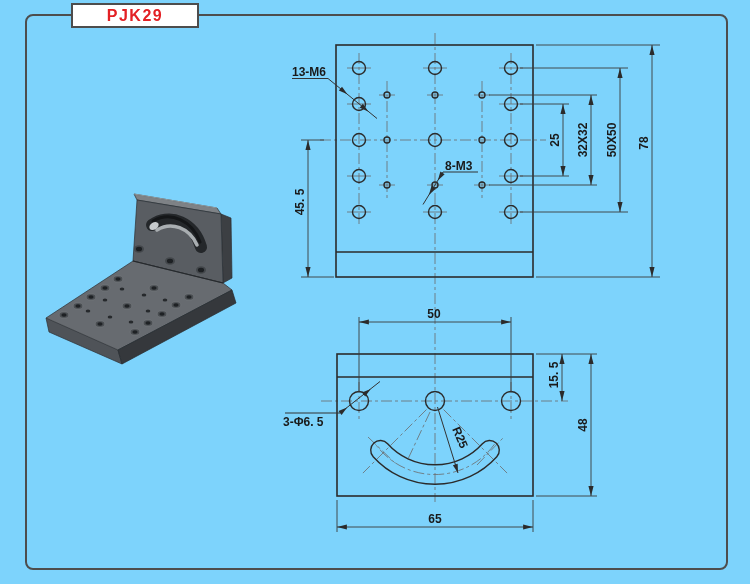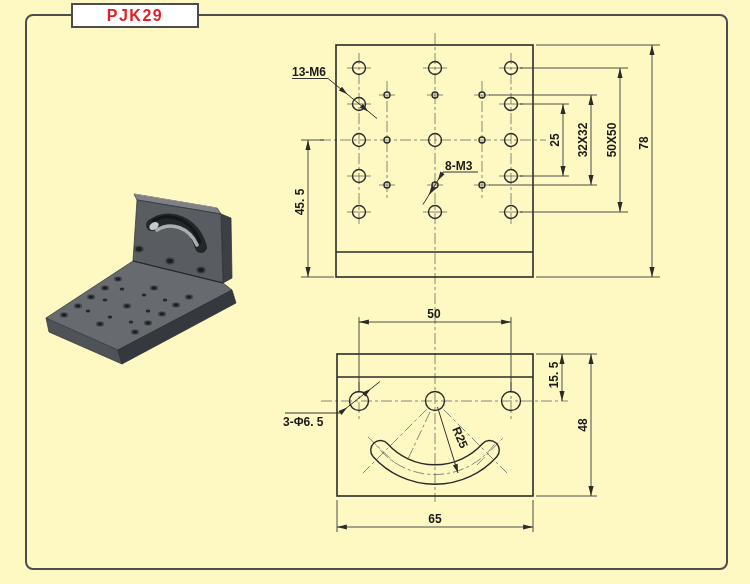--- a/index.html
+++ b/index.html
@@ -1,16 +1,16 @@
 <!DOCTYPE html>
 <html><head>
 <meta charset="utf-8">
 <style>
   html,body{margin:0;padding:0;background:#ffffff;}
-  #sheet{position:relative;width:750px;height:584px;background:#fef9c3;overflow:hidden;
+  #sheet{position:relative;width:750px;height:584px;background:#7dd3fc;overflow:hidden;
          font-family:"Liberation Sans",sans-serif;}
   #frame{position:absolute;left:25px;top:14px;width:699px;height:552px;
          border:2px solid #4d4d4d;border-radius:8px;}
   #partbox{position:absolute;left:71px;top:3px;width:124px;height:21px;background:#fff;
            border:2px solid #4d4d4d;display:flex;align-items:center;justify-content:center;}
   #partbox span{color:#e32024;font-weight:bold;font-size:16px;letter-spacing:1.5px;}
   svg{position:absolute;left:0;top:0;}
   .obj{stroke:#2b2b2b;stroke-width:1.4;fill:none;}
   .objthick{stroke:#2b2b2b;stroke-width:1.6;fill:none;}
   .cl{stroke:#6b6b6b;stroke-width:0.8;fill:none;stroke-dasharray:11 3 3 3;}

